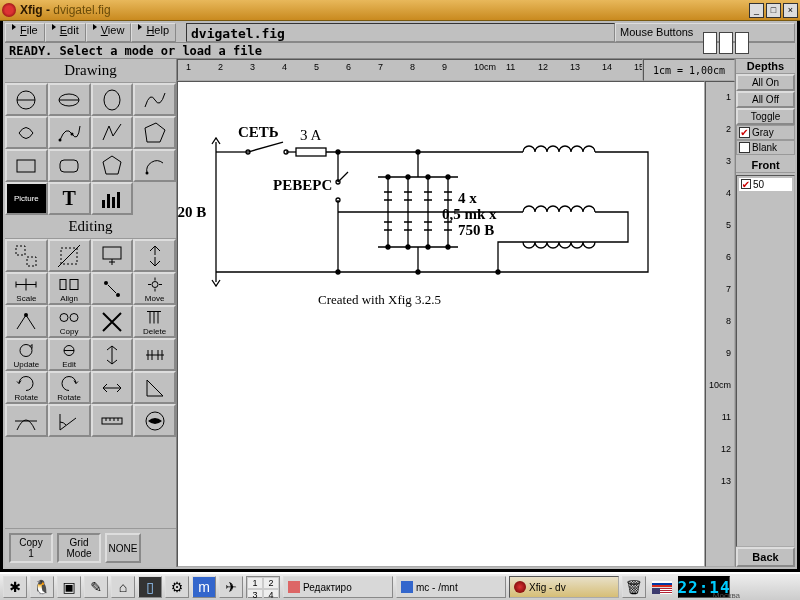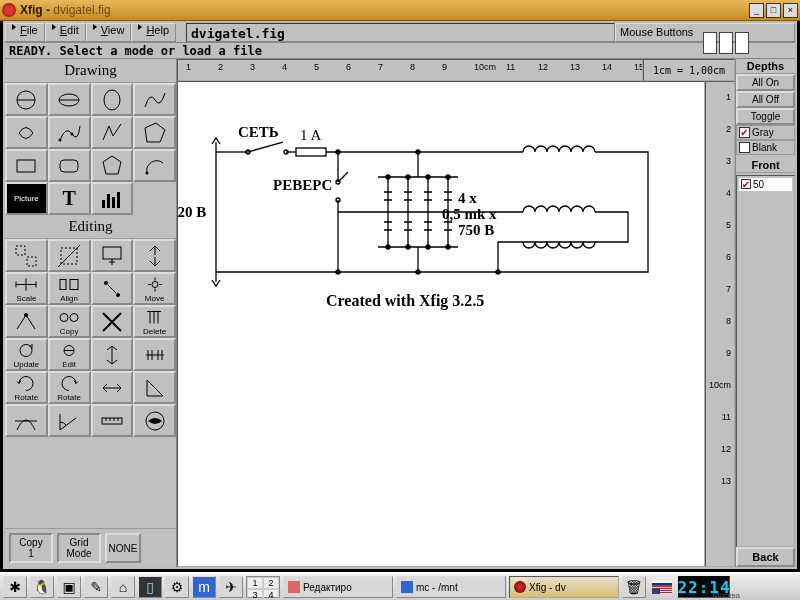--- a/index.html
+++ b/index.html
@@ -450,27 +450,27 @@
                 <circle cx="230" cy="165" r="2" fill="#000"></circle>
                 <circle cx="250" cy="165" r="2" fill="#000"></circle>
                 <circle cx="270" cy="165" r="2" fill="#000"></circle>
               <path d="M240 85 L240 95 M240 85 L240 70"></path>
                 <circle cx="240" cy="70" r="2" fill="#000"></circle>
               <path d="M240 165 L240 190"></path>
                 <circle cx="240" cy="190" r="2" fill="#000"></circle>
             </g>
           </svg>
           <div class="ctext" style="left:60px;top:42px;font-weight:bold">СЕТЬ</div>
-          <div class="ctext" style="left:122px;top:45px">1 A</div>
+          <div class="ctext" style="left:122px;top:45px">3 A</div>
           <div class="ctext" style="left:95px;top:95px;font-weight:bold">РЕВЕРС</div>
           <div class="ctext" style="left:-8px;top:122px;transform:none;font-weight:bold">220 В</div>
           <div class="ctext" style="left:280px;top:108px;font-weight:bold">4 x</div>
           <div class="ctext" style="left:264px;top:124px;font-weight:bold">0,5 mk x</div>
           <div class="ctext" style="left:280px;top:140px;font-weight:bold">750 B</div>
-          <div class="ctext" style="left:148px;top:210px;font-size:16px;font-weight:bold">Created with Xfig 3.2.5</div>
+          <div class="ctext" style="left:140px;top:210px;font-size:13px;font-weight:normal">Created with Xfig 3.2.5</div>
         </div>
         <div class="ruler-v" id="ruler-v">
             <span class="tick" style="top: 10px;">1</span>
             <span class="tick" style="top: 42px;">2</span>
             <span class="tick" style="top: 74px;">3</span>
             <span class="tick" style="top: 106px;">4</span>
             <span class="tick" style="top: 138px;">5</span>
             <span class="tick" style="top: 170px;">6</span>
             <span class="tick" style="top: 202px;">7</span>
             <span class="tick" style="top: 234px;">8</span>

